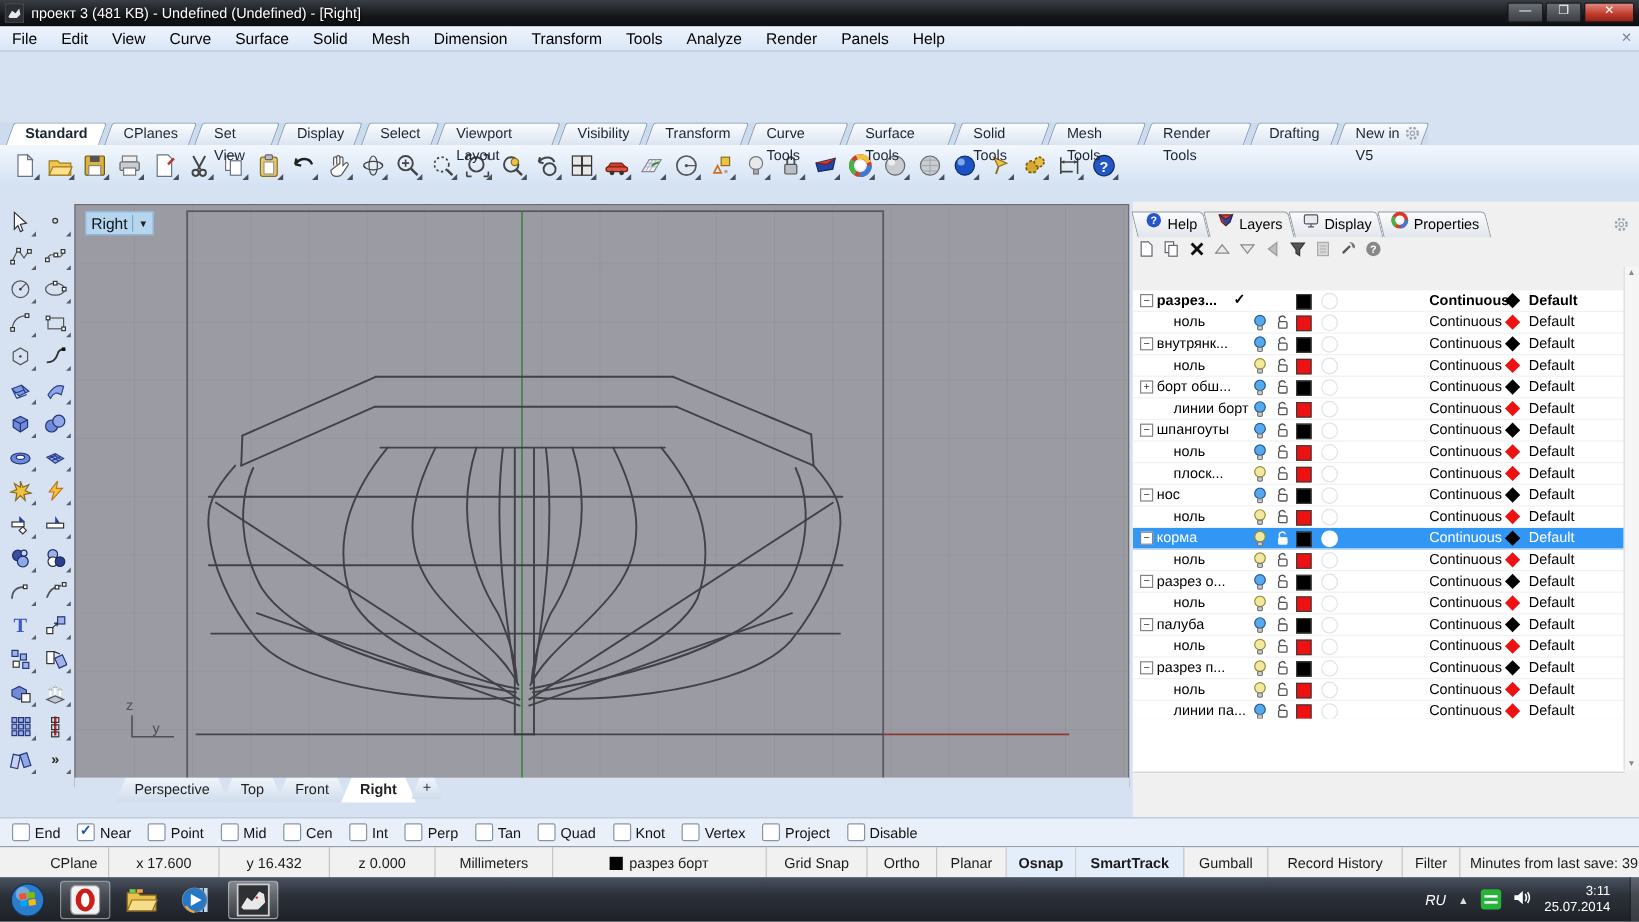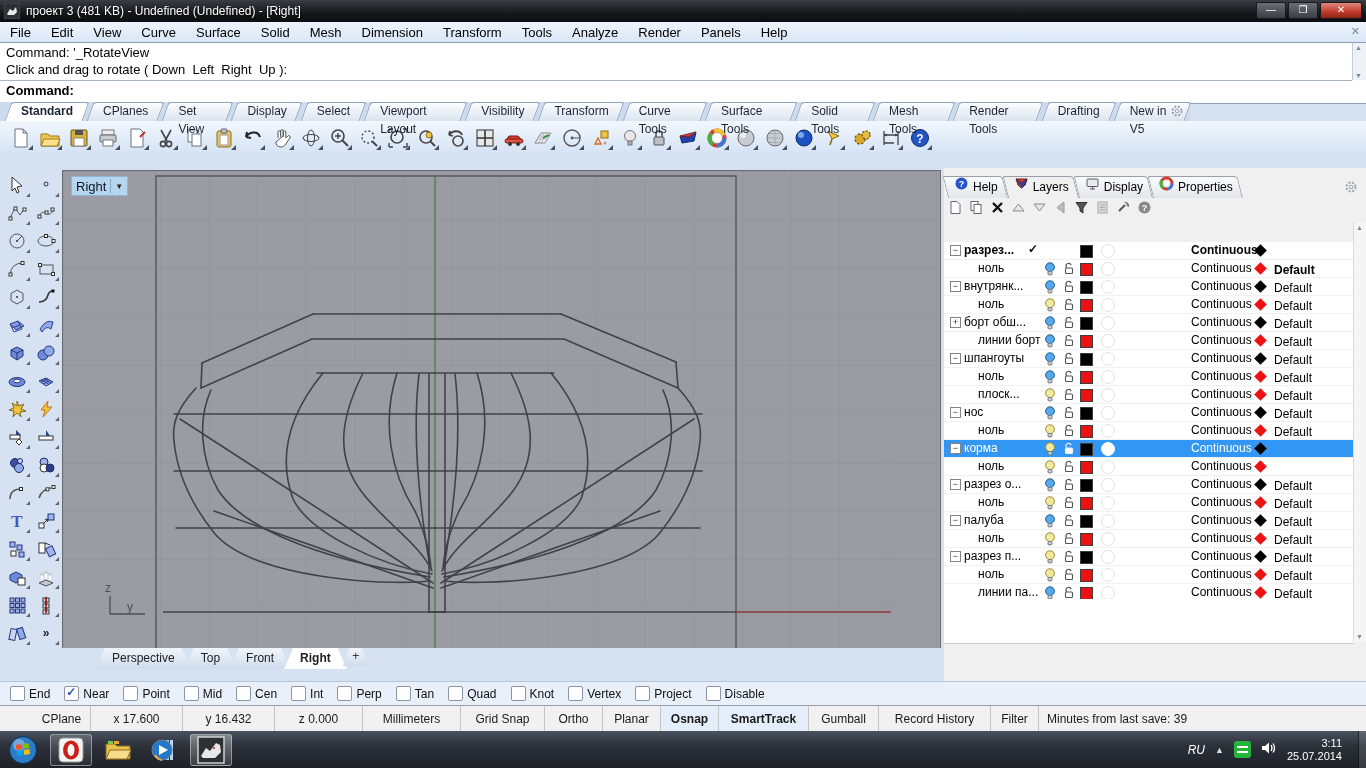--- a/index.html
+++ b/index.html
@@ -94,21 +94,21 @@
   .lrow .lname{position:absolute;top:1px;white-space:nowrap;}
   .lrow.bold .lname{font-weight:bold;}
   .lrow .check{position:absolute;left:84px;top:0px;font-weight:bold;font-size:12px;}
   .lrow .bulb{position:absolute;left:100px;top:2px;}
   .lrow .lock{position:absolute;left:119px;top:2px;}
   .lrow .swatch{position:absolute;left:136px;top:3px;width:11px;height:11px;border:1px solid #3c3c3c;}
   .lrow .mat{position:absolute;left:157px;top:2px;width:12px;height:12px;border-radius:50%;border:1px solid #e2e2e2;}
   .lrow.selected .mat{background:#fff;border-color:#fff;}
   .lrow .ltype{position:absolute;left:247px;top:1px;}
   .lrow .dmd{position:absolute;left:312px;top:4px;width:9px;height:9px;transform:rotate(45deg);}
-  .lrow .pw{position:absolute;left:330px;top:1px;margin-top:20px;}
+  .lrow .pw{position:absolute;left:330px;top:1px;}
   .lrow.bold .ltype,.lrow.bold .pw{font-weight:bold;}
   #panel-scroll{position:absolute;right:0;top:54px;width:12px;height:420px;background:#f5f5f5;border-left:1px solid #ddd;}
   #panel-scroll i{position:absolute;left:2px;font-style:normal;font-size:7px;color:#8a8a8a;}
   
   #osnapbar{position:absolute;left:0;top:681px;width:1366px;height:24px;background:#e9f0f9;
     border-top:1px solid #b6c4d8;display:flex;align-items:center;padding-left:10px;box-sizing:border-box;gap:14px;}
   .os-item{display:flex;align-items:center;gap:4px;font-size:12px;color:#111;}
   .cb{width:13px;height:13px;background:#fff;border:1px solid #8a94a4;border-radius:2px;position:relative;}
   .cb.checked::after{content:'✓';position:absolute;left:1px;top:-2px;color:#2456b0;font-size:12px;font-weight:bold;}
   
@@ -168,30 +168,20 @@
         <div class="menu-item">Transform</div>
         <div class="menu-item">Tools</div>
         <div class="menu-item">Analyze</div>
         <div class="menu-item">Render</div>
         <div class="menu-item">Panels</div>
         <div class="menu-item">Help</div>
       </div>
     <span id="mdi-close">✕</span>
   </div>
 
-  <div id="cmdarea">
-    <div id="cmd1" class="cmdline">Command: '_RotateView</div>
-    <div id="cmd2" class="cmdline">Click and drag to rotate ( Down  Left  Right  Up ):</div>
-    <div id="cmdsep"></div>
-    <div id="cmd3" class="cmdline">Command:</div>
-    <div class="cmd-scroll">
-        <i style="top:1px">▲</i>
-        <i style="bottom:1px">▼</i>
-      </div>
-  </div>
 
   <div id="tabrow">
     <div id="toolbar-tabs">
         <div class="ttab active"><span>Standard</span></div>
         <div class="ttab"><span>CPlanes</span></div>
         <div class="ttab"><span>Set View</span></div>
         <div class="ttab"><span>Display</span></div>
         <div class="ttab"><span>Select</span></div>
         <div class="ttab"><span>Viewport Layout</span></div>
         <div class="ttab"><span>Visibility</span></div>
@@ -1195,20 +1185,24 @@
       </div>
       <div class="st-cell" style="width: 92px;">
         <span>y 16.432</span>
       </div>
       <div class="st-cell" style="width: 88px;">
         <span>z 0.000</span>
       </div>
       <div class="st-cell" style="width: 98px;">
         <span>Millimeters</span>
       </div>
+      <div class="st-cell" style="width: 178px;">
+        <span class="sw" style="background: rgb(0, 0, 0);"></span>
+        <span>разрез борт</span>
+      </div>
       <div class="st-cell" style="width: 84px;">
         <span>Grid Snap</span>
       </div>
       <div class="st-cell" style="width: 58px;">
         <span>Ortho</span>
       </div>
       <div class="st-cell" style="width: 58px;">
         <span>Planar</span>
       </div>
       <div class="st-cell bold" style="width: 58px;">

